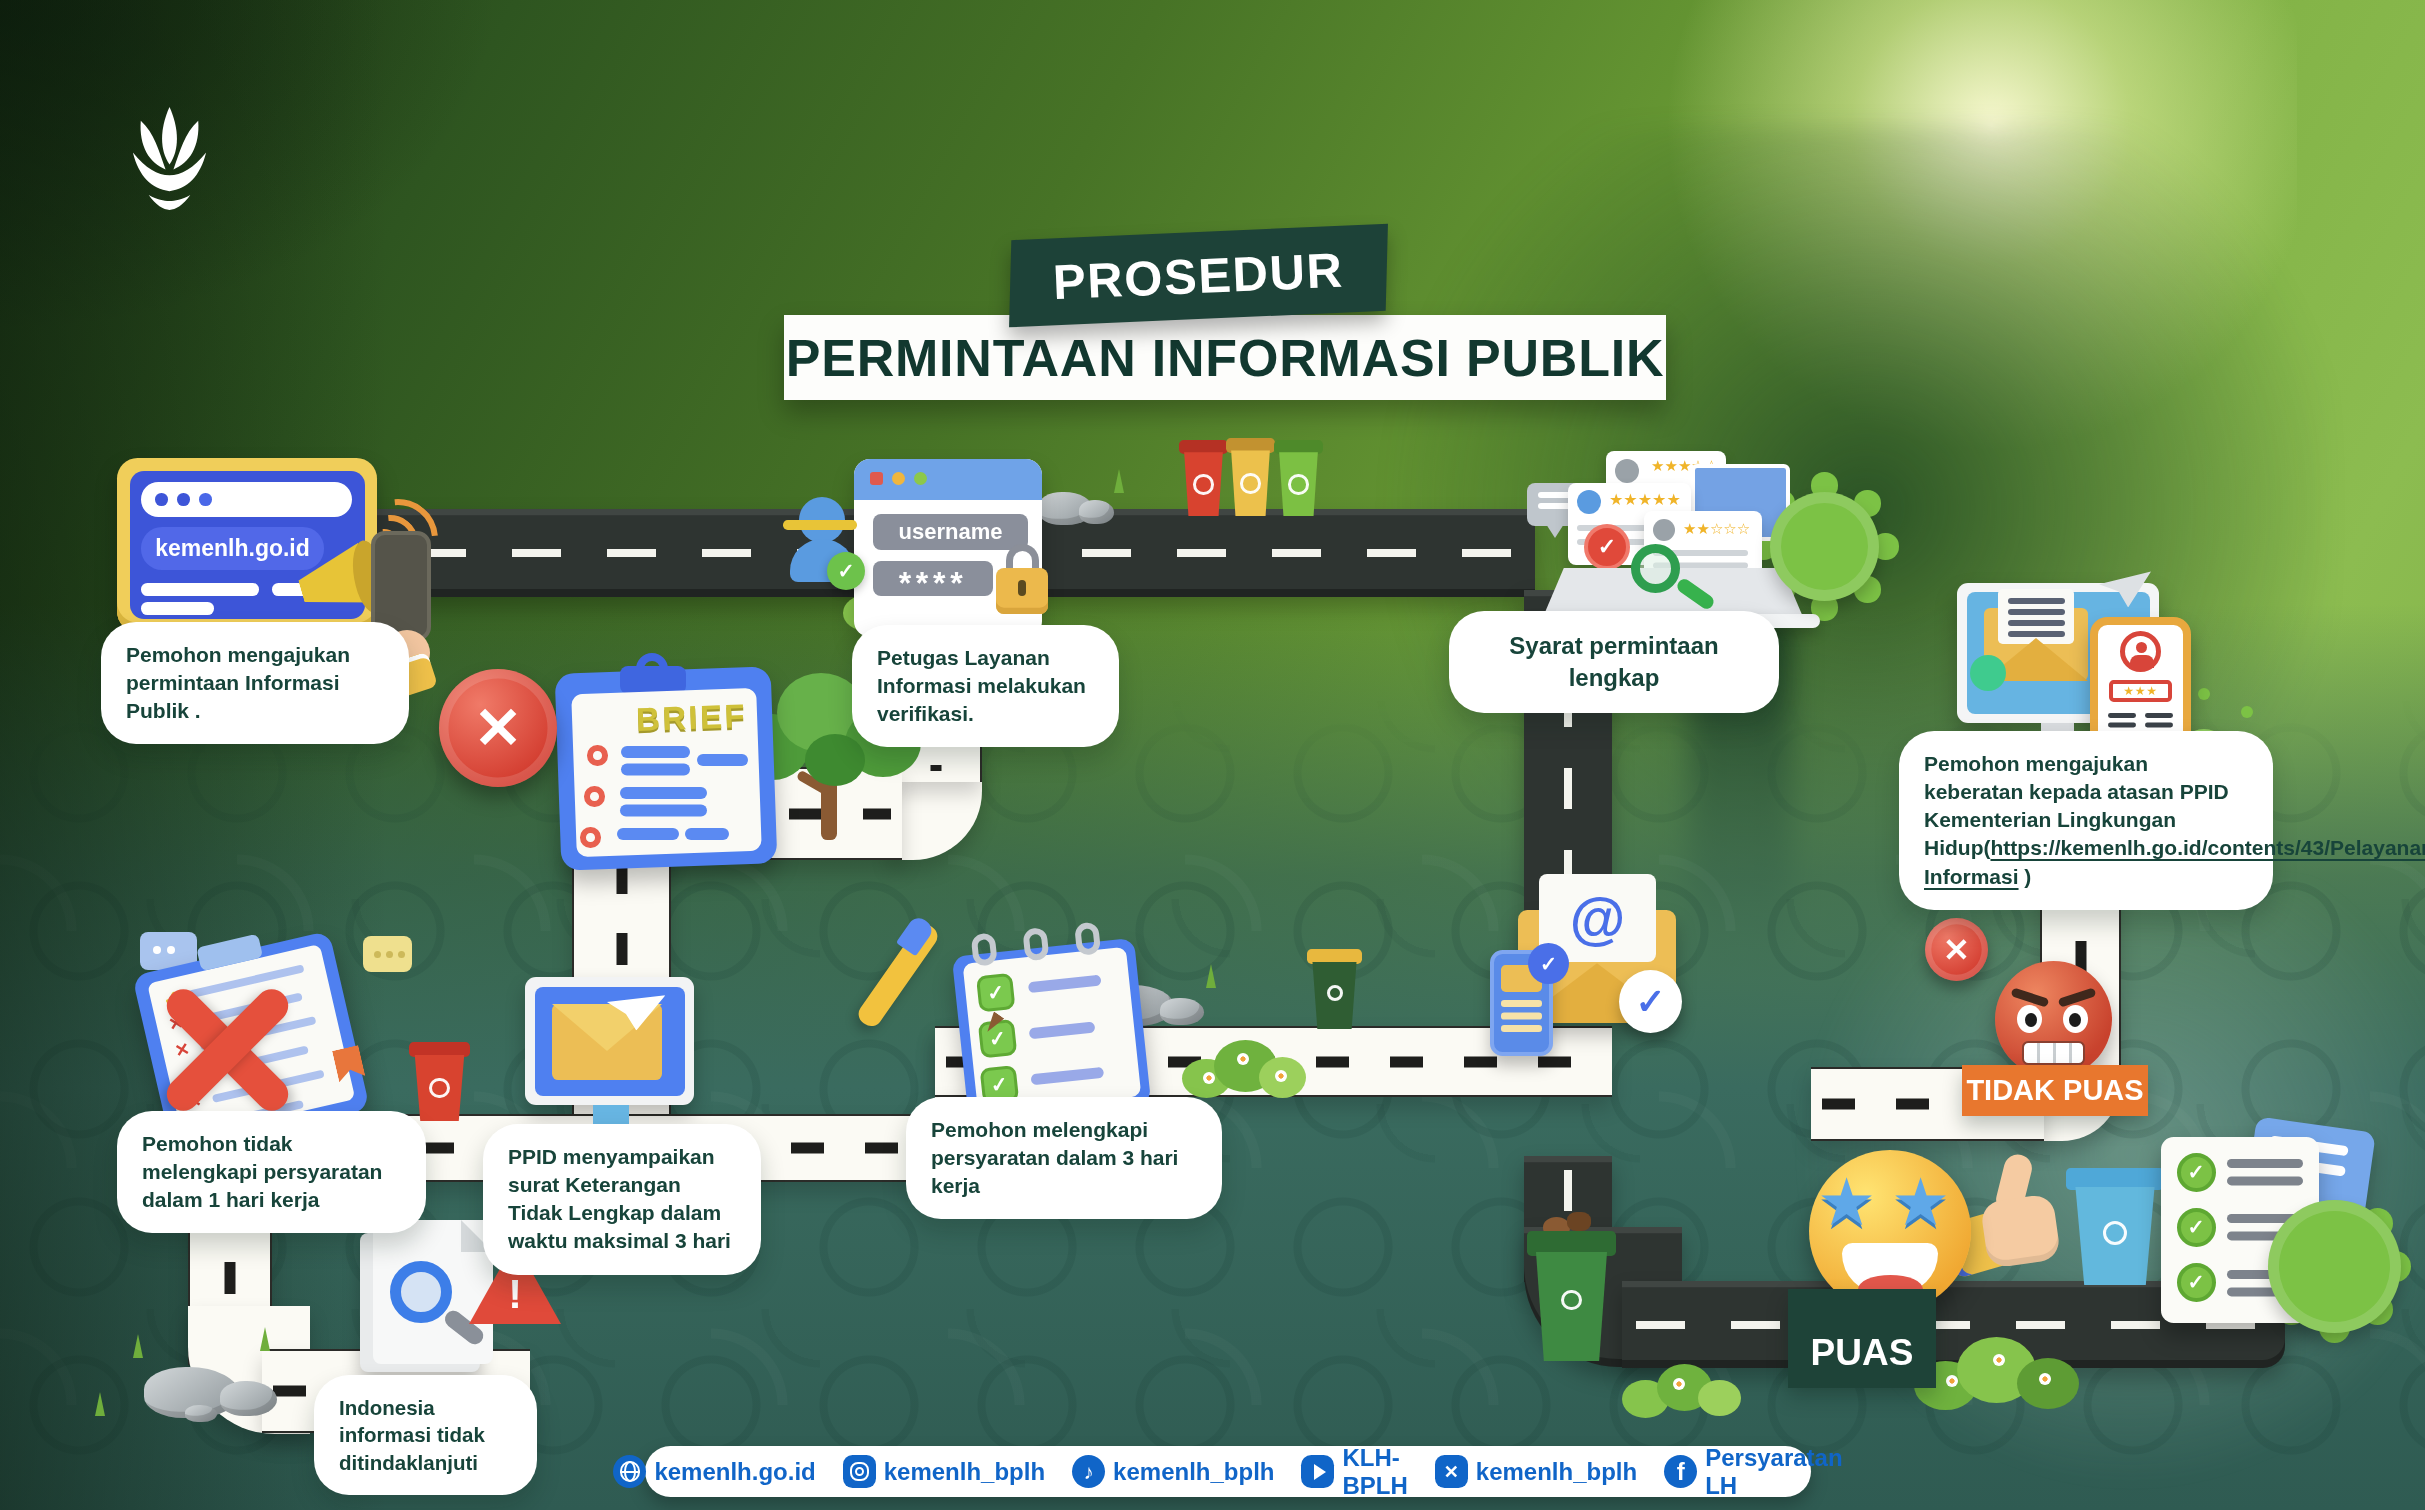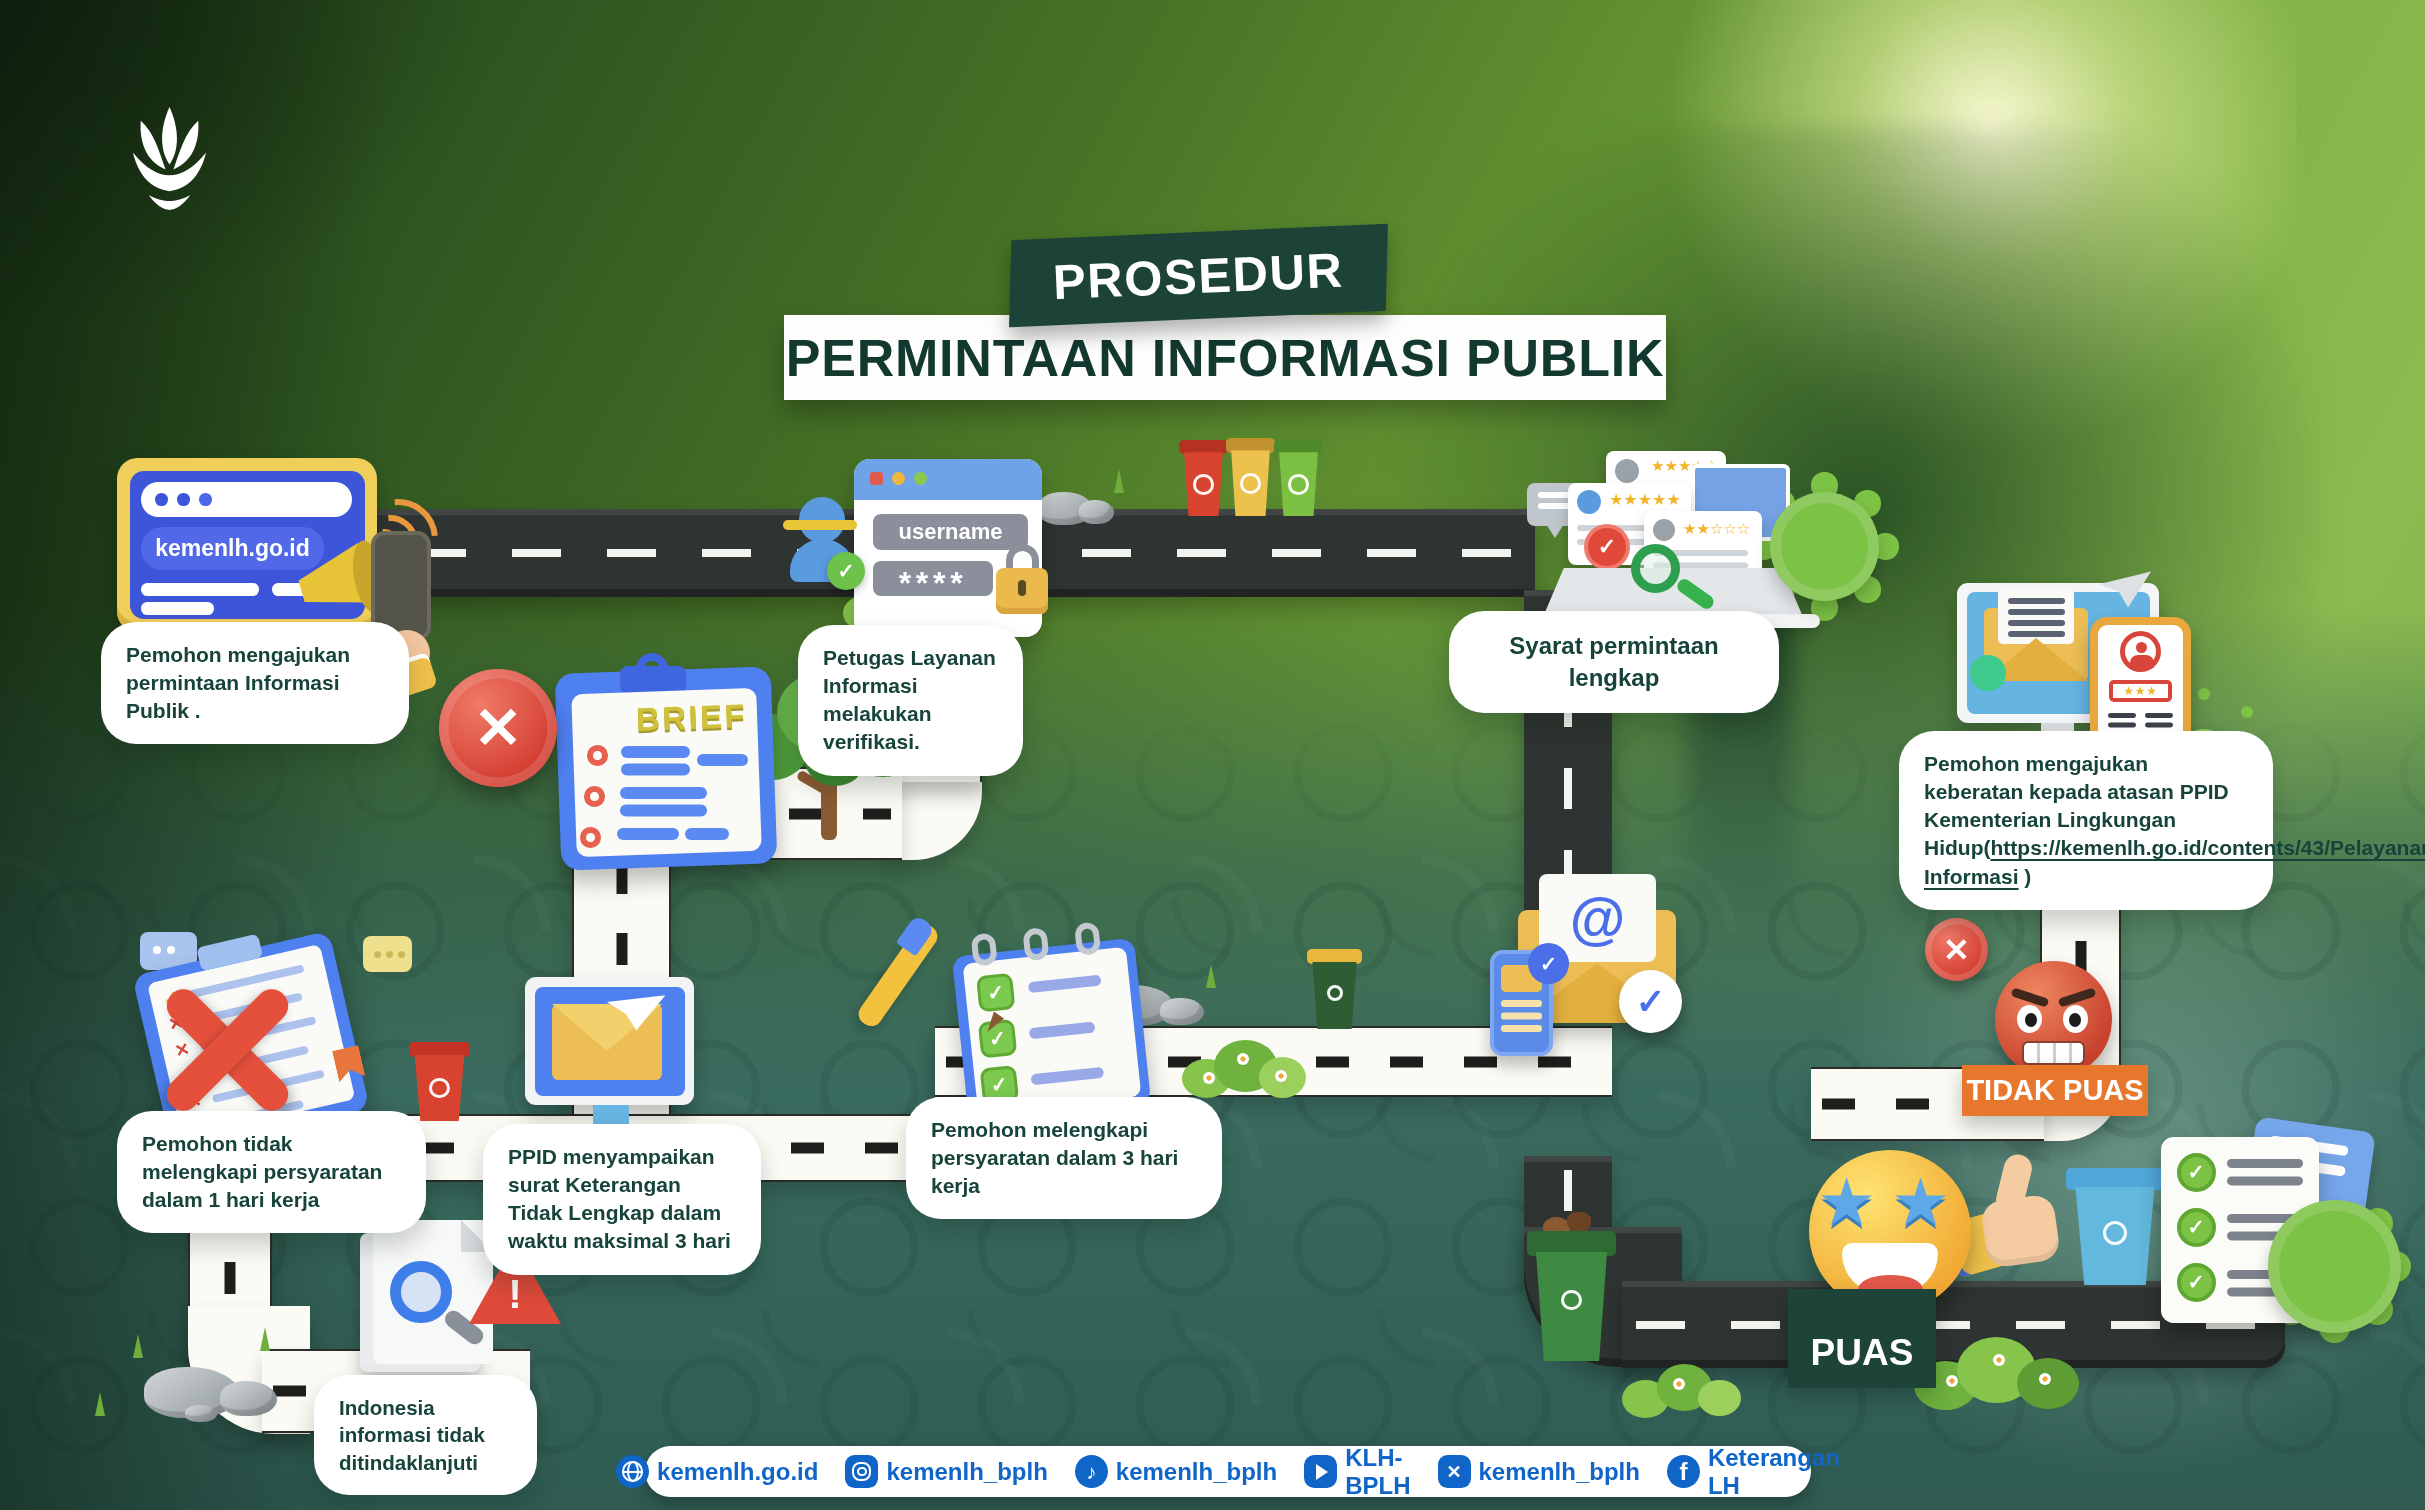--- a/index.html
+++ b/index.html
@@ -443,21 +443,21 @@
       <i class="p" style="left:66px;top:22px;width:76px;height:9.5px;background:#7D838C;border-radius:4.7px;box-shadow:0 17.4px 0 #7D838C"></i>
       <span class="p ck" style="left:16px;top:71px;width:39px;height:39px;background:#7CC245;border:4px solid #5EA832;border-radius:50%;display:flex;align-items:center;justify-content:center;color:#fff;font-size:20.5px;font-weight:900"></span>
       <i class="p" style="left:66px;top:77px;width:76px;height:9.5px;background:#7D838C;border-radius:4.7px;box-shadow:0 17.4px 0 #7D838C"></i>
       <span class="p ck" style="left:16px;top:126px;width:39px;height:39px;background:#7CC245;border:4px solid #5EA832;border-radius:50%;display:flex;align-items:center;justify-content:center;color:#fff;font-size:20.5px;font-weight:900"></span>
       <i class="p" style="left:66px;top:133px;width:76px;height:9.5px;background:#7D838C;border-radius:4.7px;box-shadow:0 17.4px 0 #7D838C"></i>
     </div>
     <span class="seal ck" style="left:117px;top:76px;width:133px;height:133px;font-size:66px"></span>
   </div>
 
   <div class="bubble" style="left:101px;top:622px;width:308px">Pemohon mengajukan permintaan Informasi Publik .</div>
-  <div class="bubble" style="left:798px;top:625px;width:225px">Petugas Layanan Informasi melakukan verifikasi.</div>
+  <div class="bubble" style="left:852px;top:625px;width:267px">Petugas Layanan Informasi melakukan verifikasi.</div>
   <div class="bubble" style="left:1449px;top:611px;width:330px;text-align:center;font-size:24px">Syarat permintaan lengkap</div>
   <div class="bubble" style="left:117px;top:1111px;width:309px">Pemohon tidak melengkapi persyaratan dalam 1 hari kerja</div>
   <div class="bubble" style="left:483px;top:1124px;width:278px">PPID menyampaikan surat Keterangan Tidak Lengkap dalam waktu maksimal 3 hari</div>
   <div class="bubble" style="left:906px;top:1097px;width:316px">Pemohon melengkapi persyaratan dalam 3 hari kerja</div>
   <div class="bubble" style="left:314px;top:1375px;width:223px;font-size:20.5px">Indonesia informasi tidak ditindaklanjuti</div>
   <div class="bubble" style="left:1899px;top:731px;width:374px">
     <span>Pemohon mengajukan keberatan kepada atasan PPID Kementerian Lingkungan Hidup(</span><span style="text-decoration:underline;text-underline-offset:4px;text-decoration-thickness:2px">https://kemenlh.go.id/contents/43/Pelayanan-Informasi</span><span> )</span>
   </div>
   <div class="tag" style="left:1962px;top:1065px;width:186px;height:51px;background:#E8772E;font-size:29px">TIDAK PUAS</div>
   <div class="tag" style="left:1788px;top:1289px;width:148px;height:99px;background:#1E4338;font-size:37px;align-items:flex-end;padding-bottom:14px">PUAS</div>
@@ -487,17 +487,17 @@
           <i class="g1"></i>
         </span>
       <span>KLH-BPLH</span>
     </div>
     <div class="fitem">
       <span class="fi fi-x xx"></span>
       <span>kemenlh_bplh</span>
     </div>
     <div class="fitem">
       <span class="fi fi-fb">f</span>
-      <span>Keterangan LH</span>
+      <span>Persyaratan LH</span>
     </div>
   </div>
 </div>
 
 
 </body></html>

